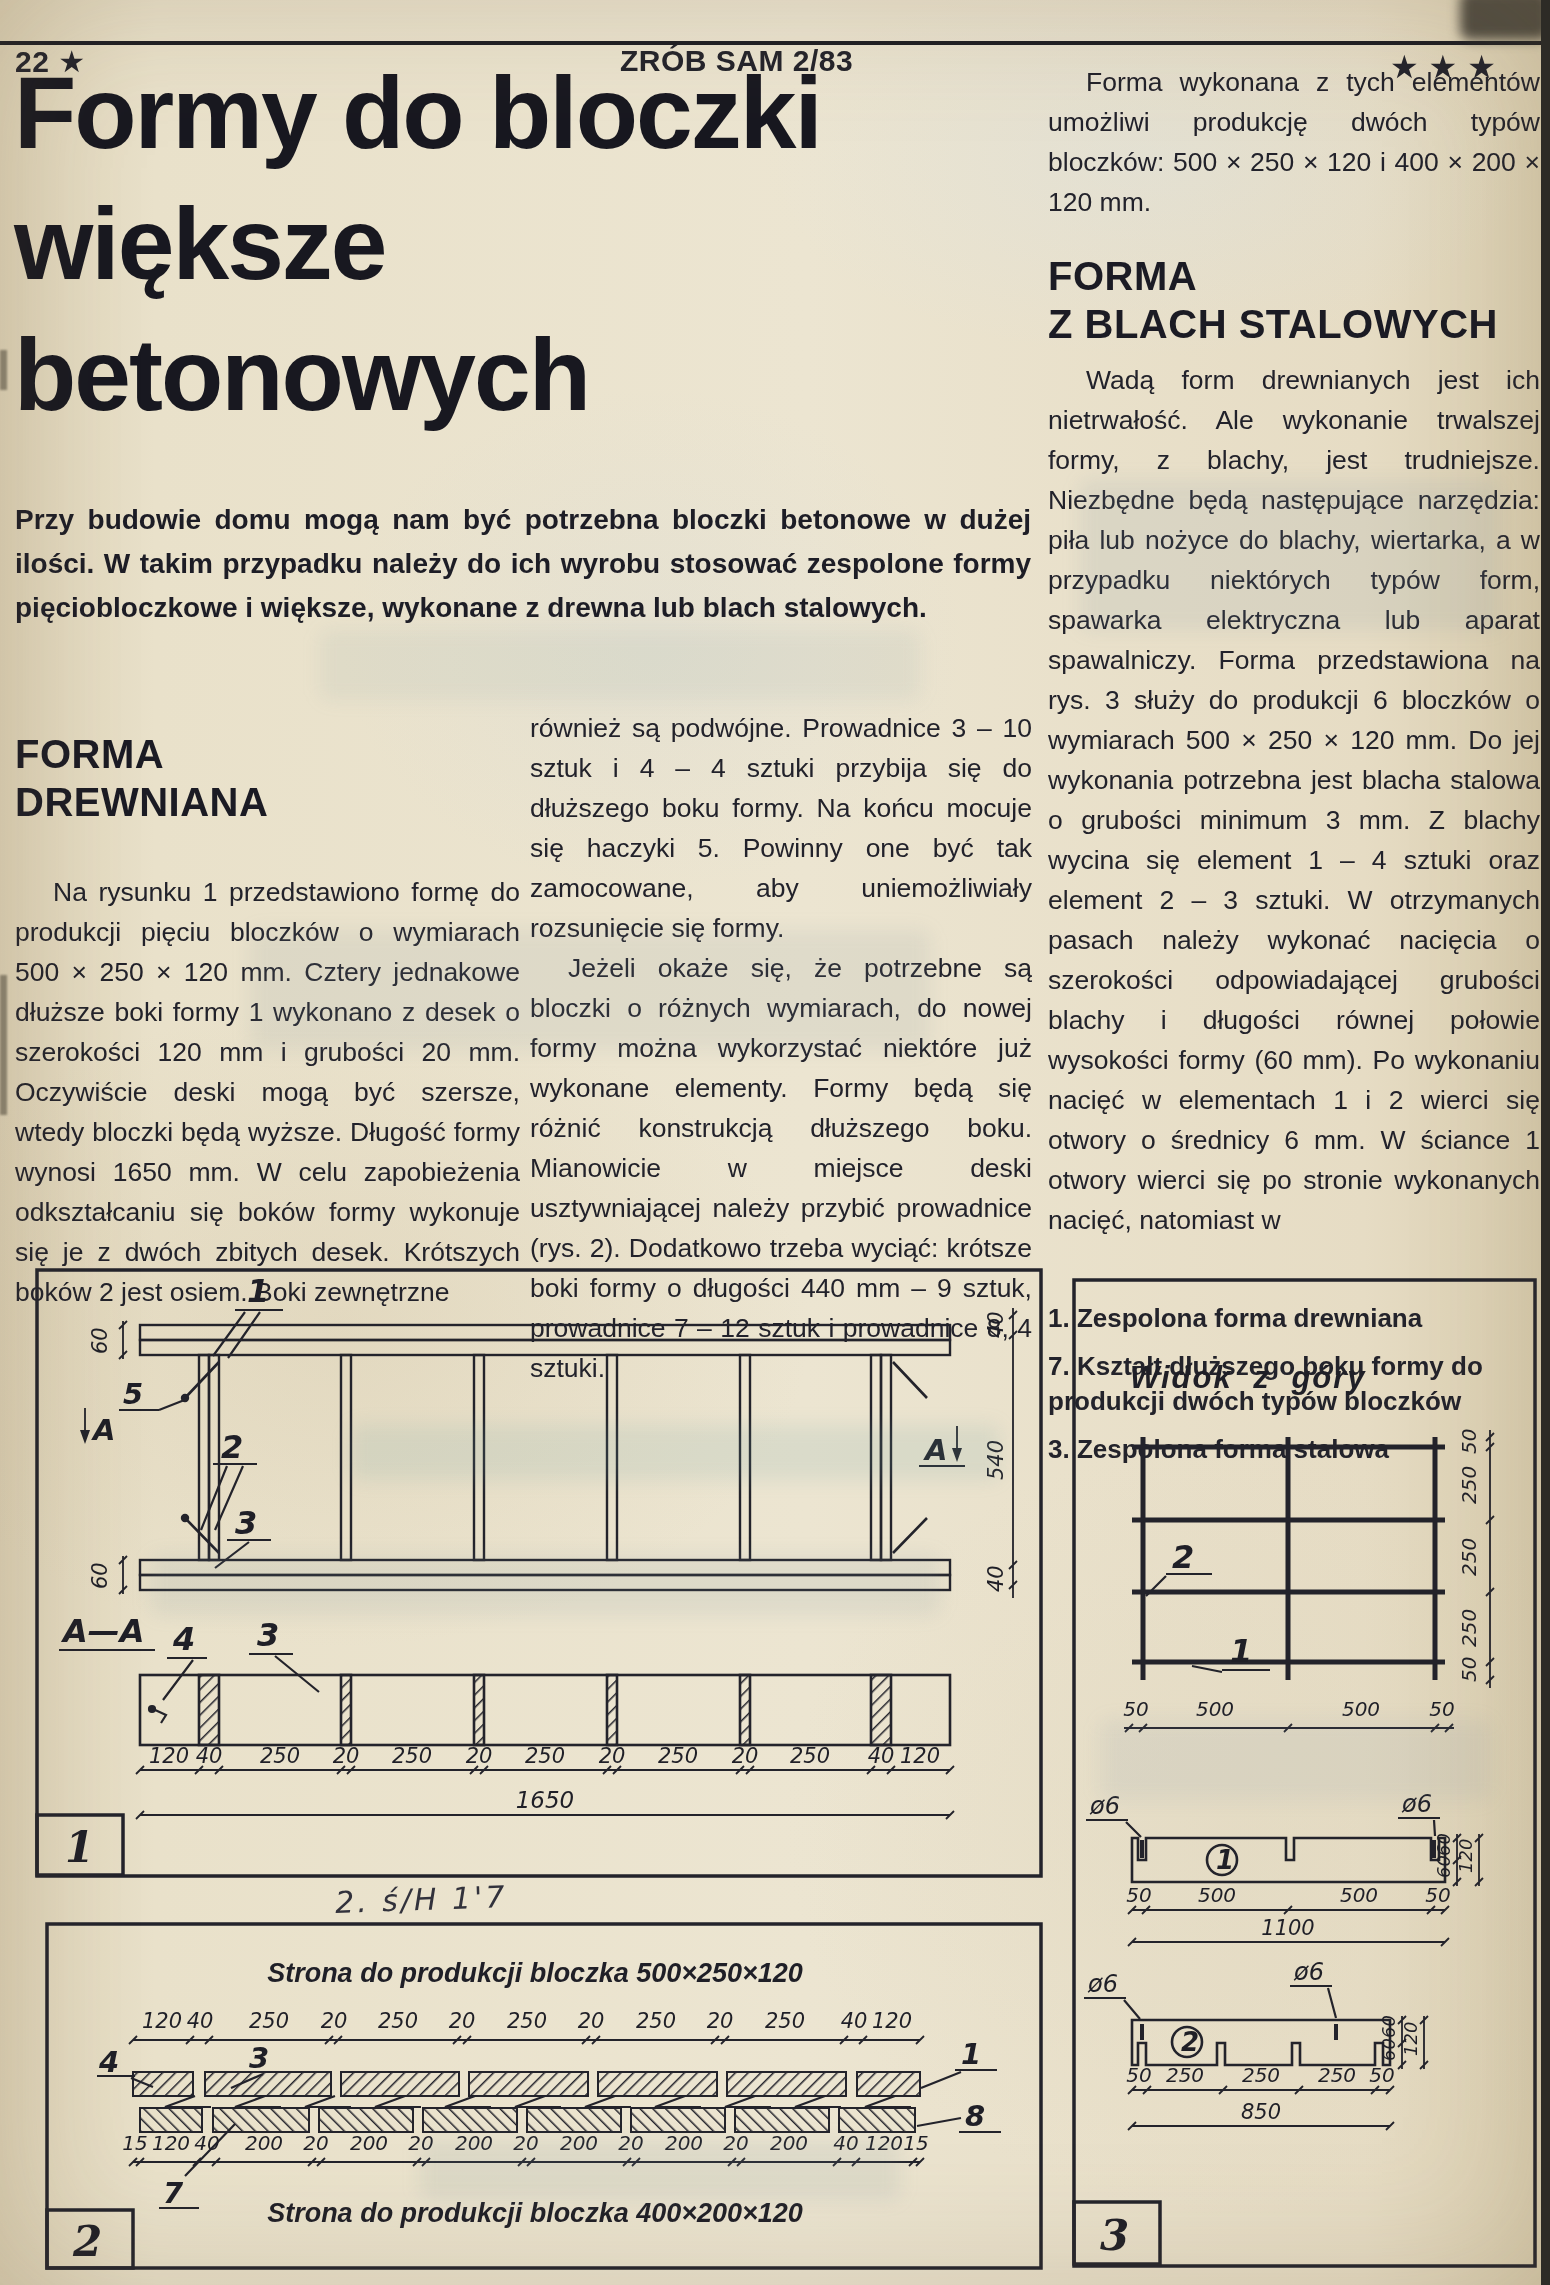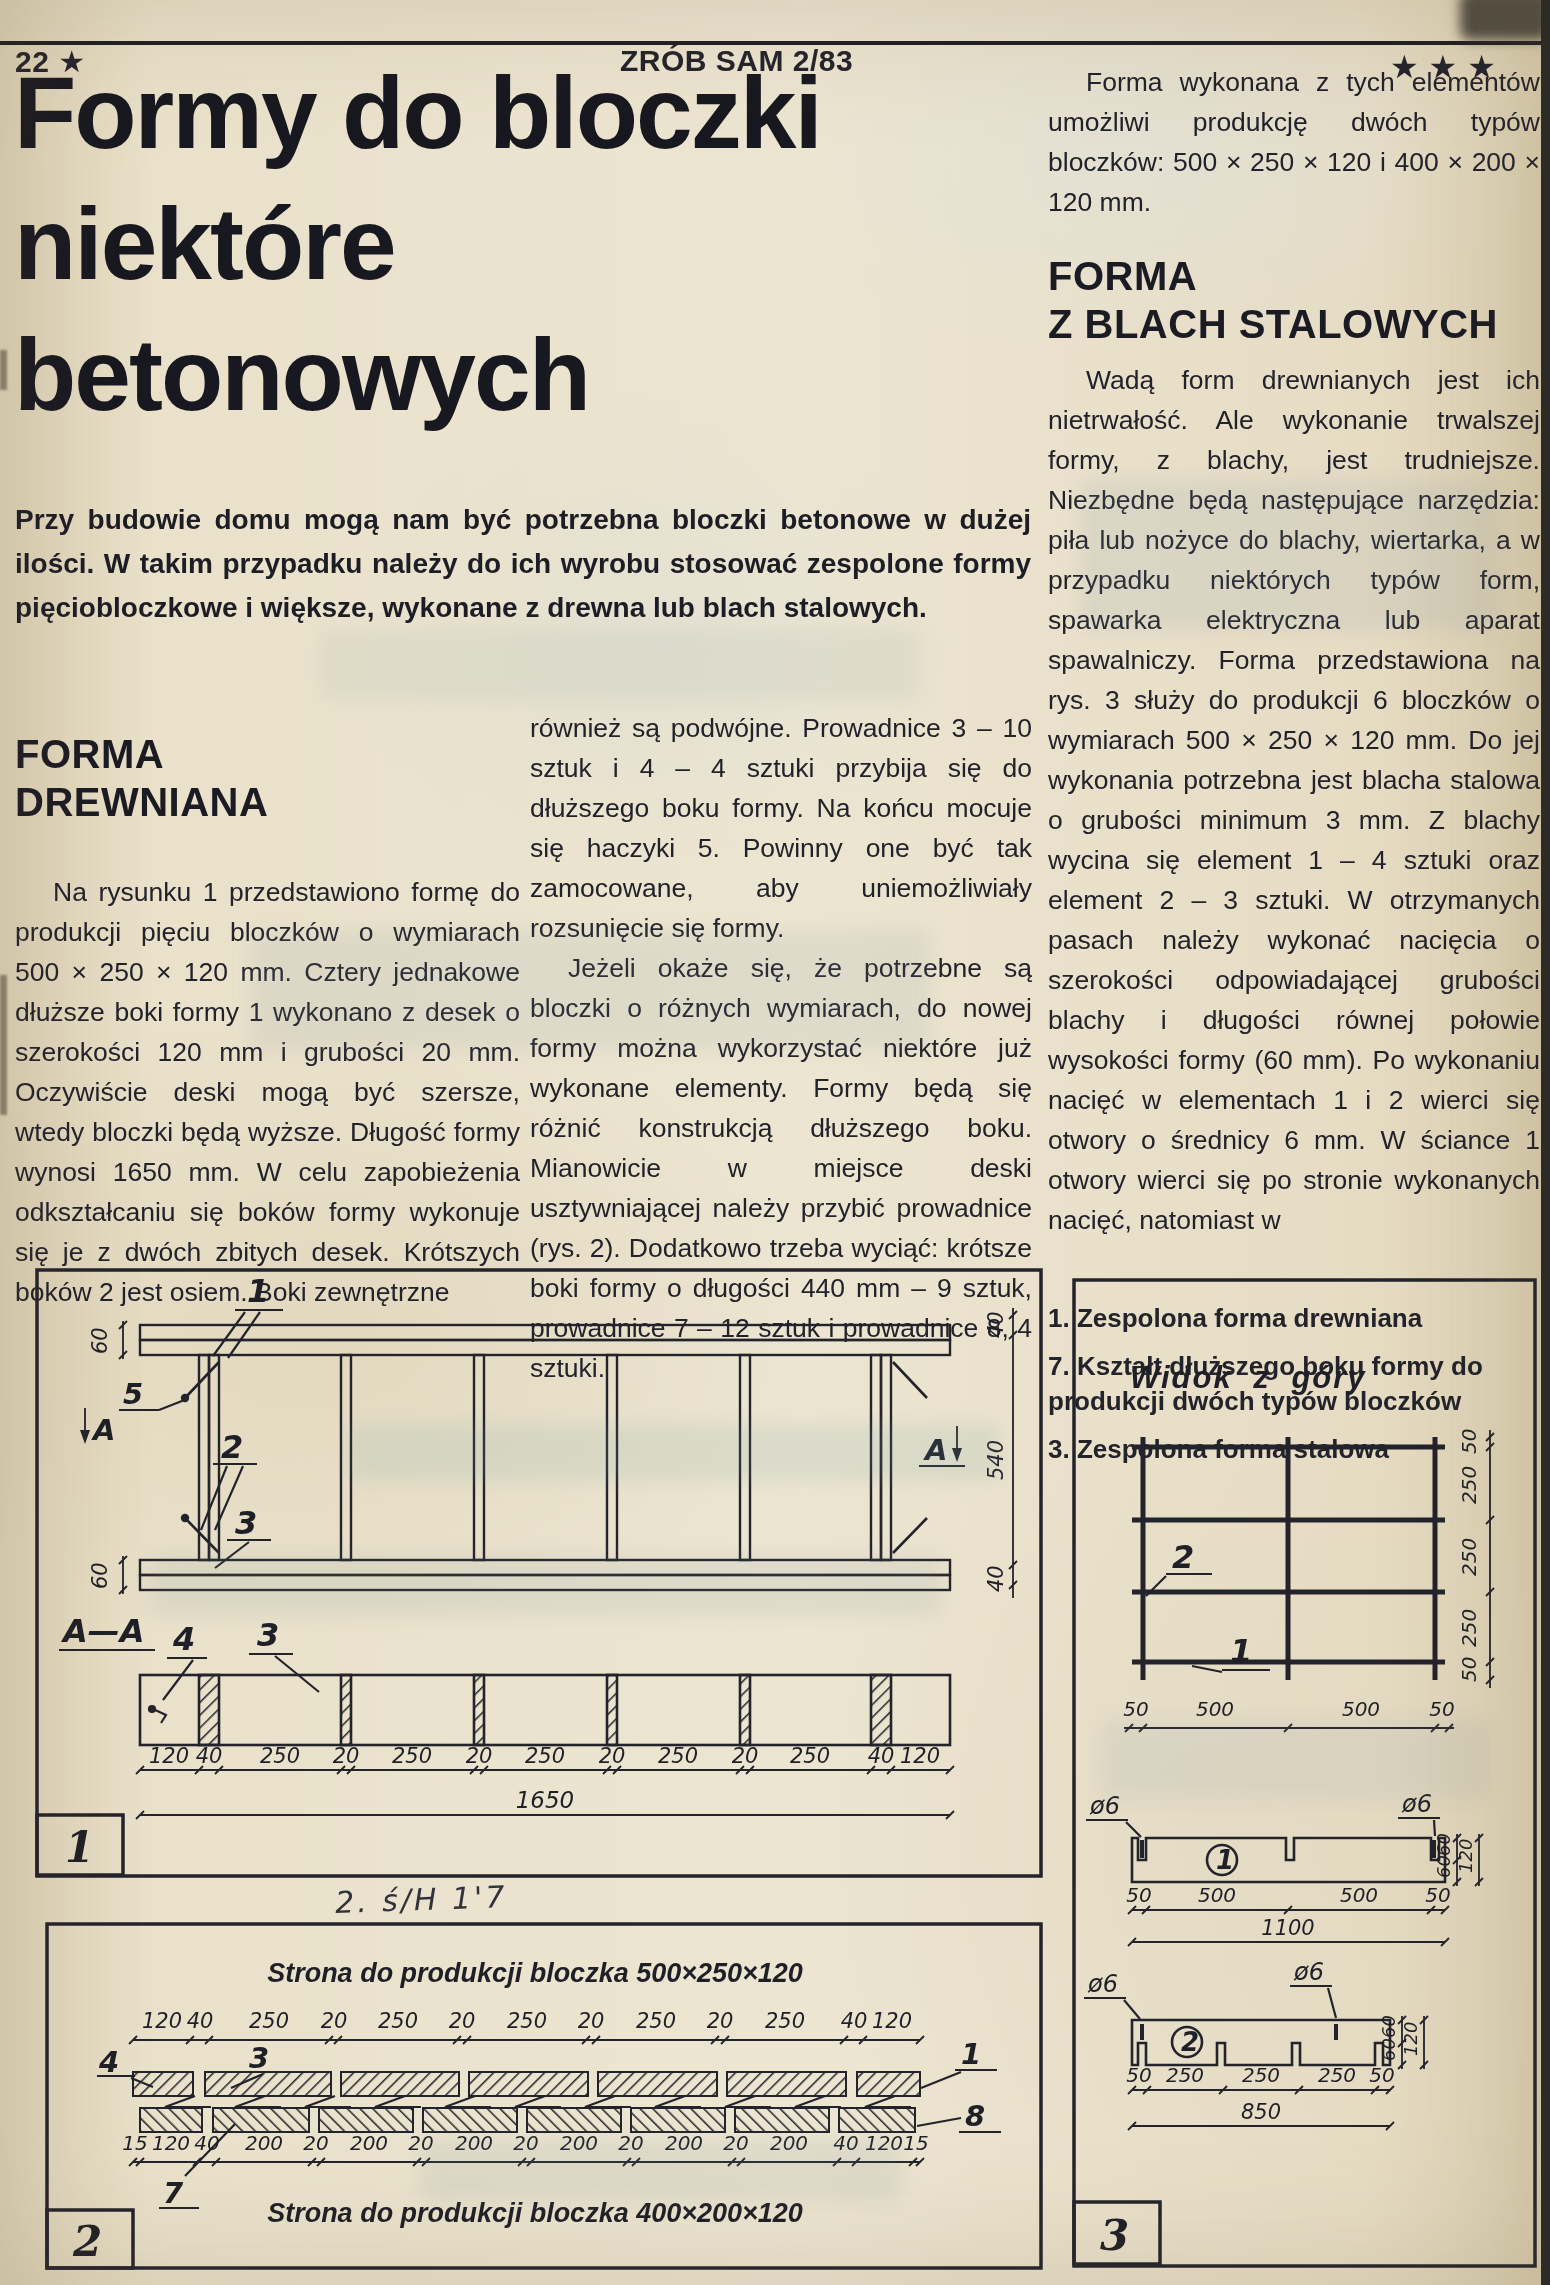--- a/index.html
+++ b/index.html
@@ -46,21 +46,21 @@
 
 <div id="page">
 
   <div class="hdr" style="left:15px;"><span>22</span> <span>★</span></div>
   <div class="hdr" style="left:620px;">ZRÓB SAM 2/83</div>
   <div class="hdr" style="left:1390px;top:8px;font-size:32px;">★ ★ ★</div>
   <div class="toprule"></div>
 
   <div class="headline">
     <div>Formy do bloczki</div>
-    <div>niektóre</div>
+    <div>większe</div>
     <div>betonowych</div>
   </div>
 
   <p class="lead">Przy budowie domu mogą nam być potrzebna bloczki betonowe w dużej ilości. W takim przypadku należy do ich wyrobu stosować zespolone formy pięciobloczkowe i większe, wykonane z drewna lub blach stalowych.</p>
 
   <div class="col" style="left:15px;top:730px;width:505px;">
     <div class="h2">
       <div>FORMA</div>
       <div>DREWNIANA</div>
     </div>

